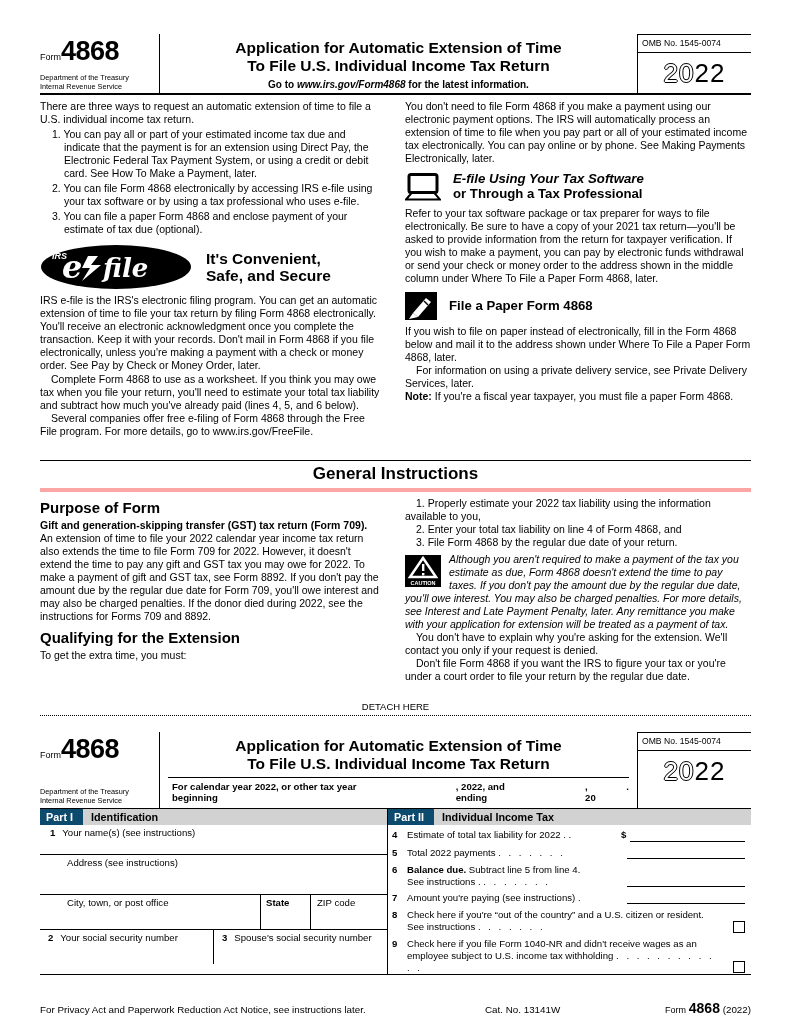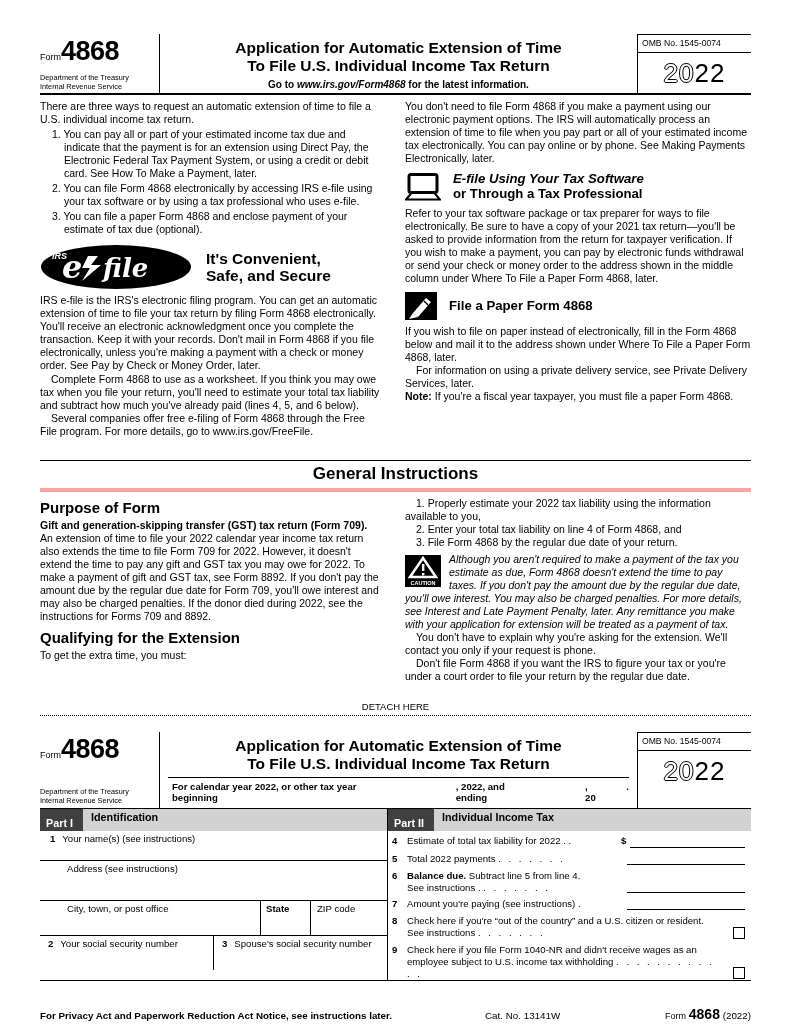--- a/index.html
+++ b/index.html
@@ -58,21 +58,21 @@
   .form2 { margin-top:16px; border-bottom:1.5px solid #000; }
   .cal-row { display:flex; border-top:1px solid #000; margin-top:3px; padding:3px 0 2px 4px;
              font-size:9.6px; font-weight:bold; text-align:left; align-items:baseline; }
   .cal-gap { border-bottom:0; }
   .g70 { width:70px; } .g55 { width:55px; } .g28 { width:28px; }
 
   .parts { display:flex; }
   .part1 { width:348px; flex:none; border-right:1.2px solid #000; }
   .part2 { flex:1; }
   .part-bar { display:flex; font-size:10.8px; line-height:1; }
-  .part-label { background:#404040; color:#fff; font-weight:bold; padding:9px 10px 3px 6px; }
+  .part-label { background:#0c4a6e; color:#fff; font-weight:bold; padding:3px 10px 3px 6px; }
   .part-title { background:#d2d2d2; font-weight:bold; flex:1; padding:3px 8px; }
 
   .fld { font-size:9.6px; }
   .fld .n { font-weight:bold; padding:0 7px 0 10px; }
   .row-name { height:30px; border-bottom:1px solid #000; padding-top:2px; }
   .row-addr { height:40px; border-bottom:1px solid #000; padding-top:2px; }
   .row-addr .lbl { padding-left:27px; }
   .row-city { display:flex; height:35px; border-bottom:1px solid #000; }
   .row-city .c-city { width:220px; padding:2px 0 0 27px; }
   .row-city .c-state { width:50px; border-left:1px solid #000; padding:2px 0 0 5px;font-weight:bold; }
@@ -86,21 +86,21 @@
   .p2num { width:15px; font-weight:bold; flex:none; }
   .p2text { flex:1; }
   .dots { letter-spacing:2.5px; }
   .p2right { width:126px; flex:none; display:flex; align-items:flex-end; padding-bottom:1px; }
   .cur { font-size:9.6px; font-weight:bold; padding:0 4px 0 2px; }
   .amount-line { flex:1; border-bottom:1.1px solid #000; height:12px; margin-left:8px; }
   .cbcell { width:22px; flex:none; display:flex; justify-content:flex-end; align-items:flex-end; padding-bottom:1px; }
   .cb { width:12px; height:12px; border:1.2px solid #000; background:#fff; }
 
   .page-foot { display:flex; align-items:baseline; font-size:9.8px; padding-top:5px; }
-  .page-foot .priv { font-weight:bold; flex:1;margin-top:24px; }
+  .page-foot .priv { font-weight:normal; flex:1;margin-top:24px; }
   .page-foot .cat { width:180px; }
   .page-foot .ff-num { font-size:14px; font-weight:bold; }
 </style>
 </head>
 <body>
 
 <div class="page">
 
   <header class="hdr">
     <div class="hdr-left">
@@ -201,21 +201,21 @@
       <div class="caution-wrap">
         <svg width="36" height="32" viewBox="0 0 36 32">
           <rect width="36" height="32" fill="#000"></rect>
           <polygon points="18,3 31,22 5,22" fill="none" stroke="#fff" stroke-width="2.5"></polygon>
           <rect x="17" y="9" width="2.4" height="7" fill="#fff"></rect>
           <rect x="17" y="18" width="2.4" height="2.4" fill="#fff"></rect>
           <text x="18" y="30" fill="#fff" font-size="5.5" font-weight="bold" text-anchor="middle">CAUTION</text>
         </svg>
         <p class="tp it">Although you aren't required to make a payment of the tax you estimate as due, Form 4868 doesn't extend the time to pay taxes. If you don't pay the amount due by the regular due date, you'll owe interest. You may also be charged penalties. For more details, see Interest and Late Payment Penalty, later. Any remittance you make with your application for extension will be treated as a payment of tax.</p>
       </div>
-      <p class="tp ind sp2" style="clear:none;">You don't have to explain why you're asking for the extension. We'll contact you only if your request is phone.</p>
+      <p class="tp ind sp2" style="clear:none;">You don't have to explain why you're asking for the extension. We'll contact you only if your request is denied.</p>
       <p class="tp ind sp2">Don't file Form 4868 if you want the IRS to figure your tax or you're under a court order to file your return by the regular due date.</p>
     </div>
   </div>
 
   <div class="detach">DETACH HERE</div>
   <div class="detach-line"></div>
 
   <div class="form2">
     <header class="hdr" style="border-bottom:none;">
       <div class="hdr-left">

